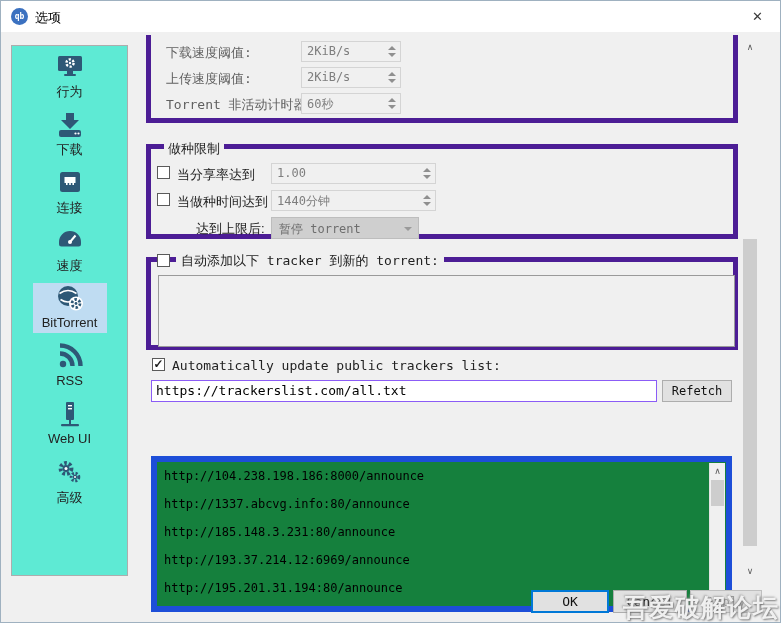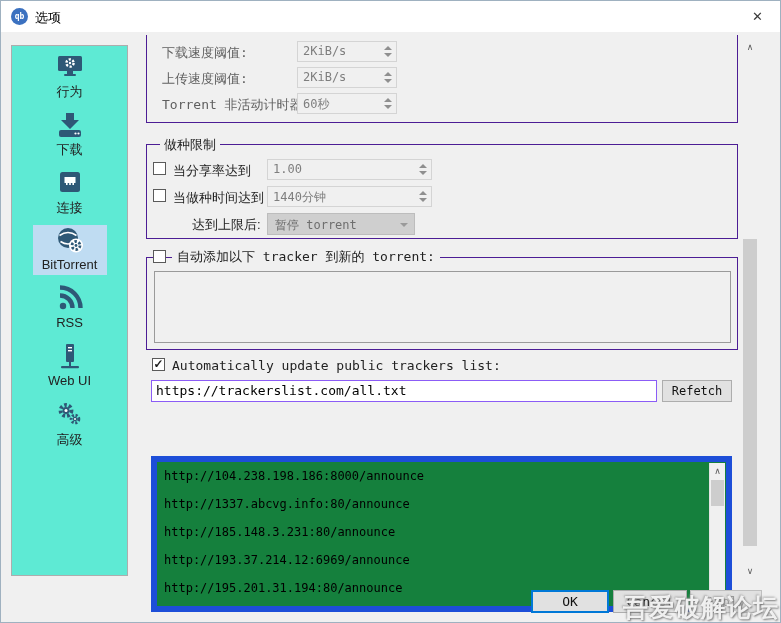--- a/index.html
+++ b/index.html
@@ -20,21 +20,21 @@
   
   .sidebar { position:absolute; left:10px; top:44px; width:117px; height:531px;
              background:#5eead4; border:1px solid #adadad; display:flex; flex-direction:column;
              align-items:center; padding-top:5px; }
   .side-item { width:74px; height:50px; margin-bottom:8px; display:flex; flex-direction:column;
                align-items:center; justify-content:flex-start; }
   .side-item.selected { background:#bfdcf2; }
   .side-item svg { display:block; }
   .side-label { font-size:13px; color:#222; margin-top:2px; white-space:nowrap; }
   
-  .groupbox { position:absolute; border:1px solid #4c1d95; }
+  .groupbox { position:absolute; border:5px solid #4c1d95; }
   .gb-title { position:absolute; top:-9px; left:13px; background:#f0f0f0; padding:0 4px;
               font-size:13px; color:#222; }
   .lbl { position:absolute; white-space:nowrap; color:#222; }
   .lbl.dim { color:#5f5f5f; }
   .mono { font-family:"DejaVu Sans Mono", monospace; }
   .spin { position:absolute; height:21px; background:#f0f0f0; border:1px solid #d4d4d4;
           color:#7e7e7e; font-family:"DejaVu Sans Mono", monospace; font-size:12px;
           padding:2px 20px 0 5px; }
   .spin .arrows { position:absolute; right:4px; top:0; bottom:0; display:flex;
                   flex-direction:column; justify-content:center; gap:3px; }
@@ -112,20 +112,28 @@
     <div class="side-item">
       <svg width="30" height="30" viewBox="0 0 30 30">
         <rect x="5" y="5" width="20" height="20" rx="2.5" fill="#2e5876"></rect>
         <rect x="9.5" y="10" width="11" height="6" fill="#fff"></rect>
         <rect x="11" y="14" width="1.6" height="4" fill="#fff"></rect>
         <rect x="14.2" y="14" width="1.6" height="4" fill="#fff"></rect>
         <rect x="17.4" y="14" width="1.6" height="4" fill="#fff"></rect>
       </svg>
       <span class="side-label">连接</span>
     </div>
+    <div class="side-item">
+      <svg width="30" height="30" viewBox="0 0 30 30">
+        <path d="M15 6 a11 11 0 0 1 11 11 v2 a2.5 2.5 0 0 1 -2.5 2.5 h-17 a2.5 2.5 0 0 1 -2.5 -2.5 v-2 a11 11 0 0 1 11 -11 z" fill="#2e5876"></path>
+        <line x1="15" y1="17" x2="20.5" y2="10.5" stroke="#fff" stroke-width="2"></line>
+        <circle cx="15" cy="17" r="2" fill="#fff"></circle>
+      </svg>
+      <span class="side-label">速度</span>
+    </div>
     <div class="side-item selected">
       <svg width="30" height="30" viewBox="0 0 30 30">
         <circle cx="13" cy="13" r="10" fill="#2e5876"></circle>
         <path d="M4.5 10.5 q8.5 -6 17 0" stroke="#fff" stroke-width="1.6" fill="none"></path>
         <path d="M5.5 16.5 q7.5 5 15 0" stroke="#fff" stroke-width="1.6" fill="none"></path>
         <circle cx="21" cy="20.5" r="7" fill="#fff"></circle>
         <circle cx="21" cy="20.5" r="4" fill="none" stroke="#2e5876" stroke-width="2.8" stroke-dasharray="2.4 1.8"></circle>
         <circle cx="21" cy="20.5" r="1.4" fill="#2e5876"></circle>
       </svg>
       <span class="side-label">BitTorrent</span>

